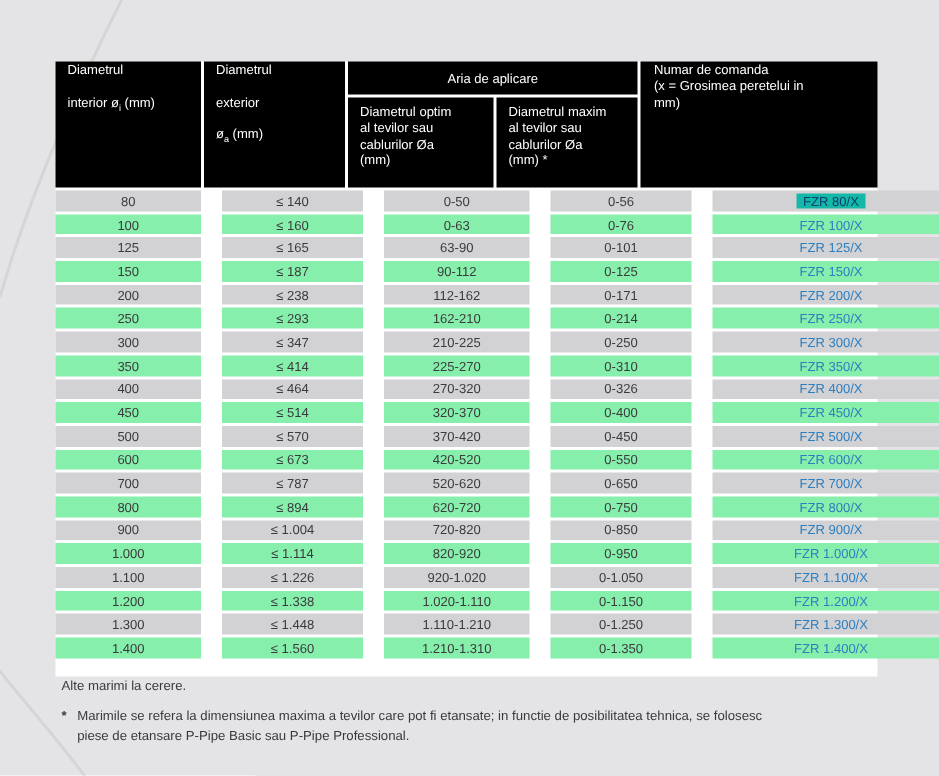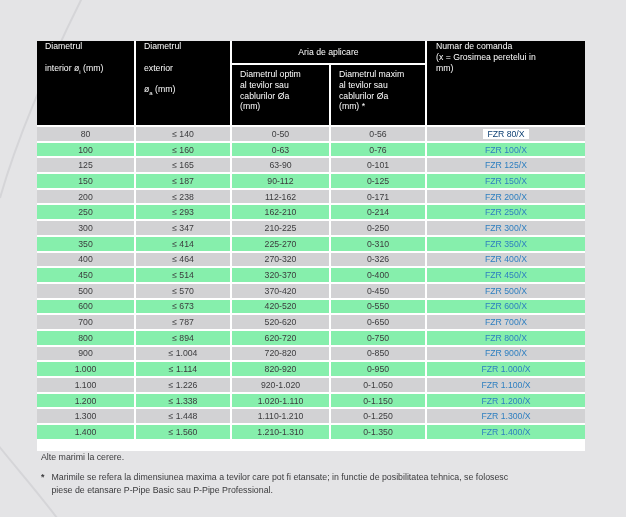--- a/index.html
+++ b/index.html
@@ -16,29 +16,29 @@
   .hc sub{font-size:6px;line-height:0}
   .hc.full{grid-row:1 / span 2;display:flex;padding-left:8px}
   .hc.g1{grid-column:1}
   .hc.g2{grid-column:2}
   .hc.aria{grid-row:1;grid-column:3 / span 2;display:flex;align-items:center;justify-content:center}
   .hc.sub1{grid-row:2;grid-column:3;padding:4px 4px 0 8px}
   .hc.sub2{grid-row:2;grid-column:4;padding:4px 4px 16px 8px}
   .hc.g5{grid-column:5;padding-left:9px}
 
   .rows{margin-top:2px}
-  .trow{display:grid;grid-template-columns:97px 94px 97px 94px 158px;column-gap:2px;
+  .trow{display:grid;grid-template-columns:97px 94px 97px 94px 158px;column-gap:14px;
         height:13.7px;margin-bottom:2px}
   .trow:last-child{margin-bottom:12px}
   .trow>div{display:flex;align-items:center;justify-content:center;
             font-size:8.7px;color:#3b3b3d;overflow:hidden}
   .trow.dark>div{background:#d2d2d4}
   .trow.light>div{background:#86efac}
   .link{color:#2e7fc0;cursor:pointer}
-  .link.sel{background:#ffffff;color:#0d3f72;padding:0 4px}
+  .link.sel{background:#14b8a6;color:#0d3f72;padding:0 4px}
 
   
   .alte{position:absolute;left:41px;top:452px;font-size:8.8px;color:#3a3a3c}
   .foot{position:absolute;left:41px;top:471px;width:566px;display:flex;
         font-size:8.8px;line-height:12.5px;color:#3a3a3c}
   .foot .mark{font-weight:bold;margin-right:7px}
   .foot .txt{white-space:pre-line}
 </style>
 </head>
 <body>

